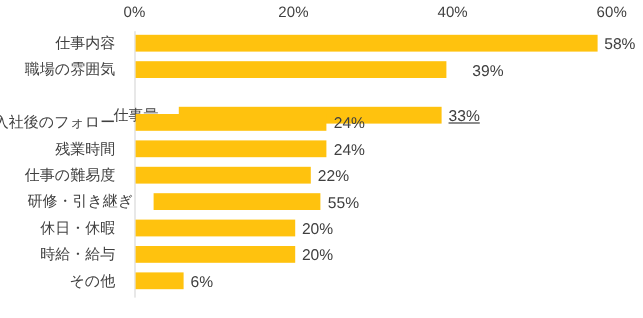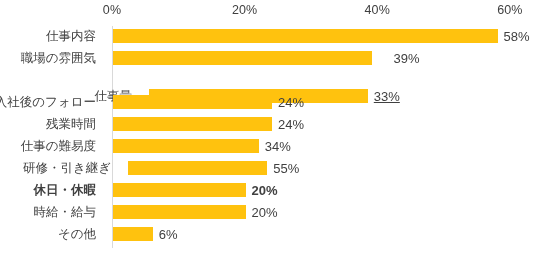--- a/index.html
+++ b/index.html
@@ -125,28 +125,28 @@
         <div class="bar-value" style="left: 278.12px;">24%</div>
       </div>
       <div class="row" style="top: 92px;">
         <div class="row-label">残業時間</div>
         <div class="bar" style="width: 159.12px; background: rgb(255, 194, 14);"></div>
         <div class="bar-value" style="left: 278.12px;">24%</div>
       </div>
       <div class="row" style="top: 114px;">
         <div class="row-label">仕事の難易度</div>
         <div class="bar" style="width: 145.86px; background: rgb(255, 194, 14);"></div>
-        <div class="bar-value" style="left: 264.86px;">34%</div>
+        <div class="bar-value" style="left: 264.86px;">22%</div>
       </div>
       <div class="row" style="top: 136px; margin-left: 15px;">
         <div class="row-label">研修・引き継ぎ</div>
         <div class="bar" style="width: 139.23px; background: rgb(255, 194, 14);"></div>
         <div class="bar-value" style="left: 258.23px;">55%</div>
       </div>
-      <div class="row" style="top: 158px; font-weight: bold;">
+      <div class="row" style="top: 158px;">
         <div class="row-label">休日・休暇</div>
         <div class="bar" style="width: 132.6px; background: rgb(255, 194, 14);"></div>
         <div class="bar-value" style="left: 251.6px;">20%</div>
       </div>
       <div class="row" style="top: 180px;">
         <div class="row-label">時給・給与</div>
         <div class="bar" style="width: 132.6px; background: rgb(255, 194, 14);"></div>
         <div class="bar-value" style="left: 251.6px;">20%</div>
       </div>
       <div class="row" style="top: 202px;">

